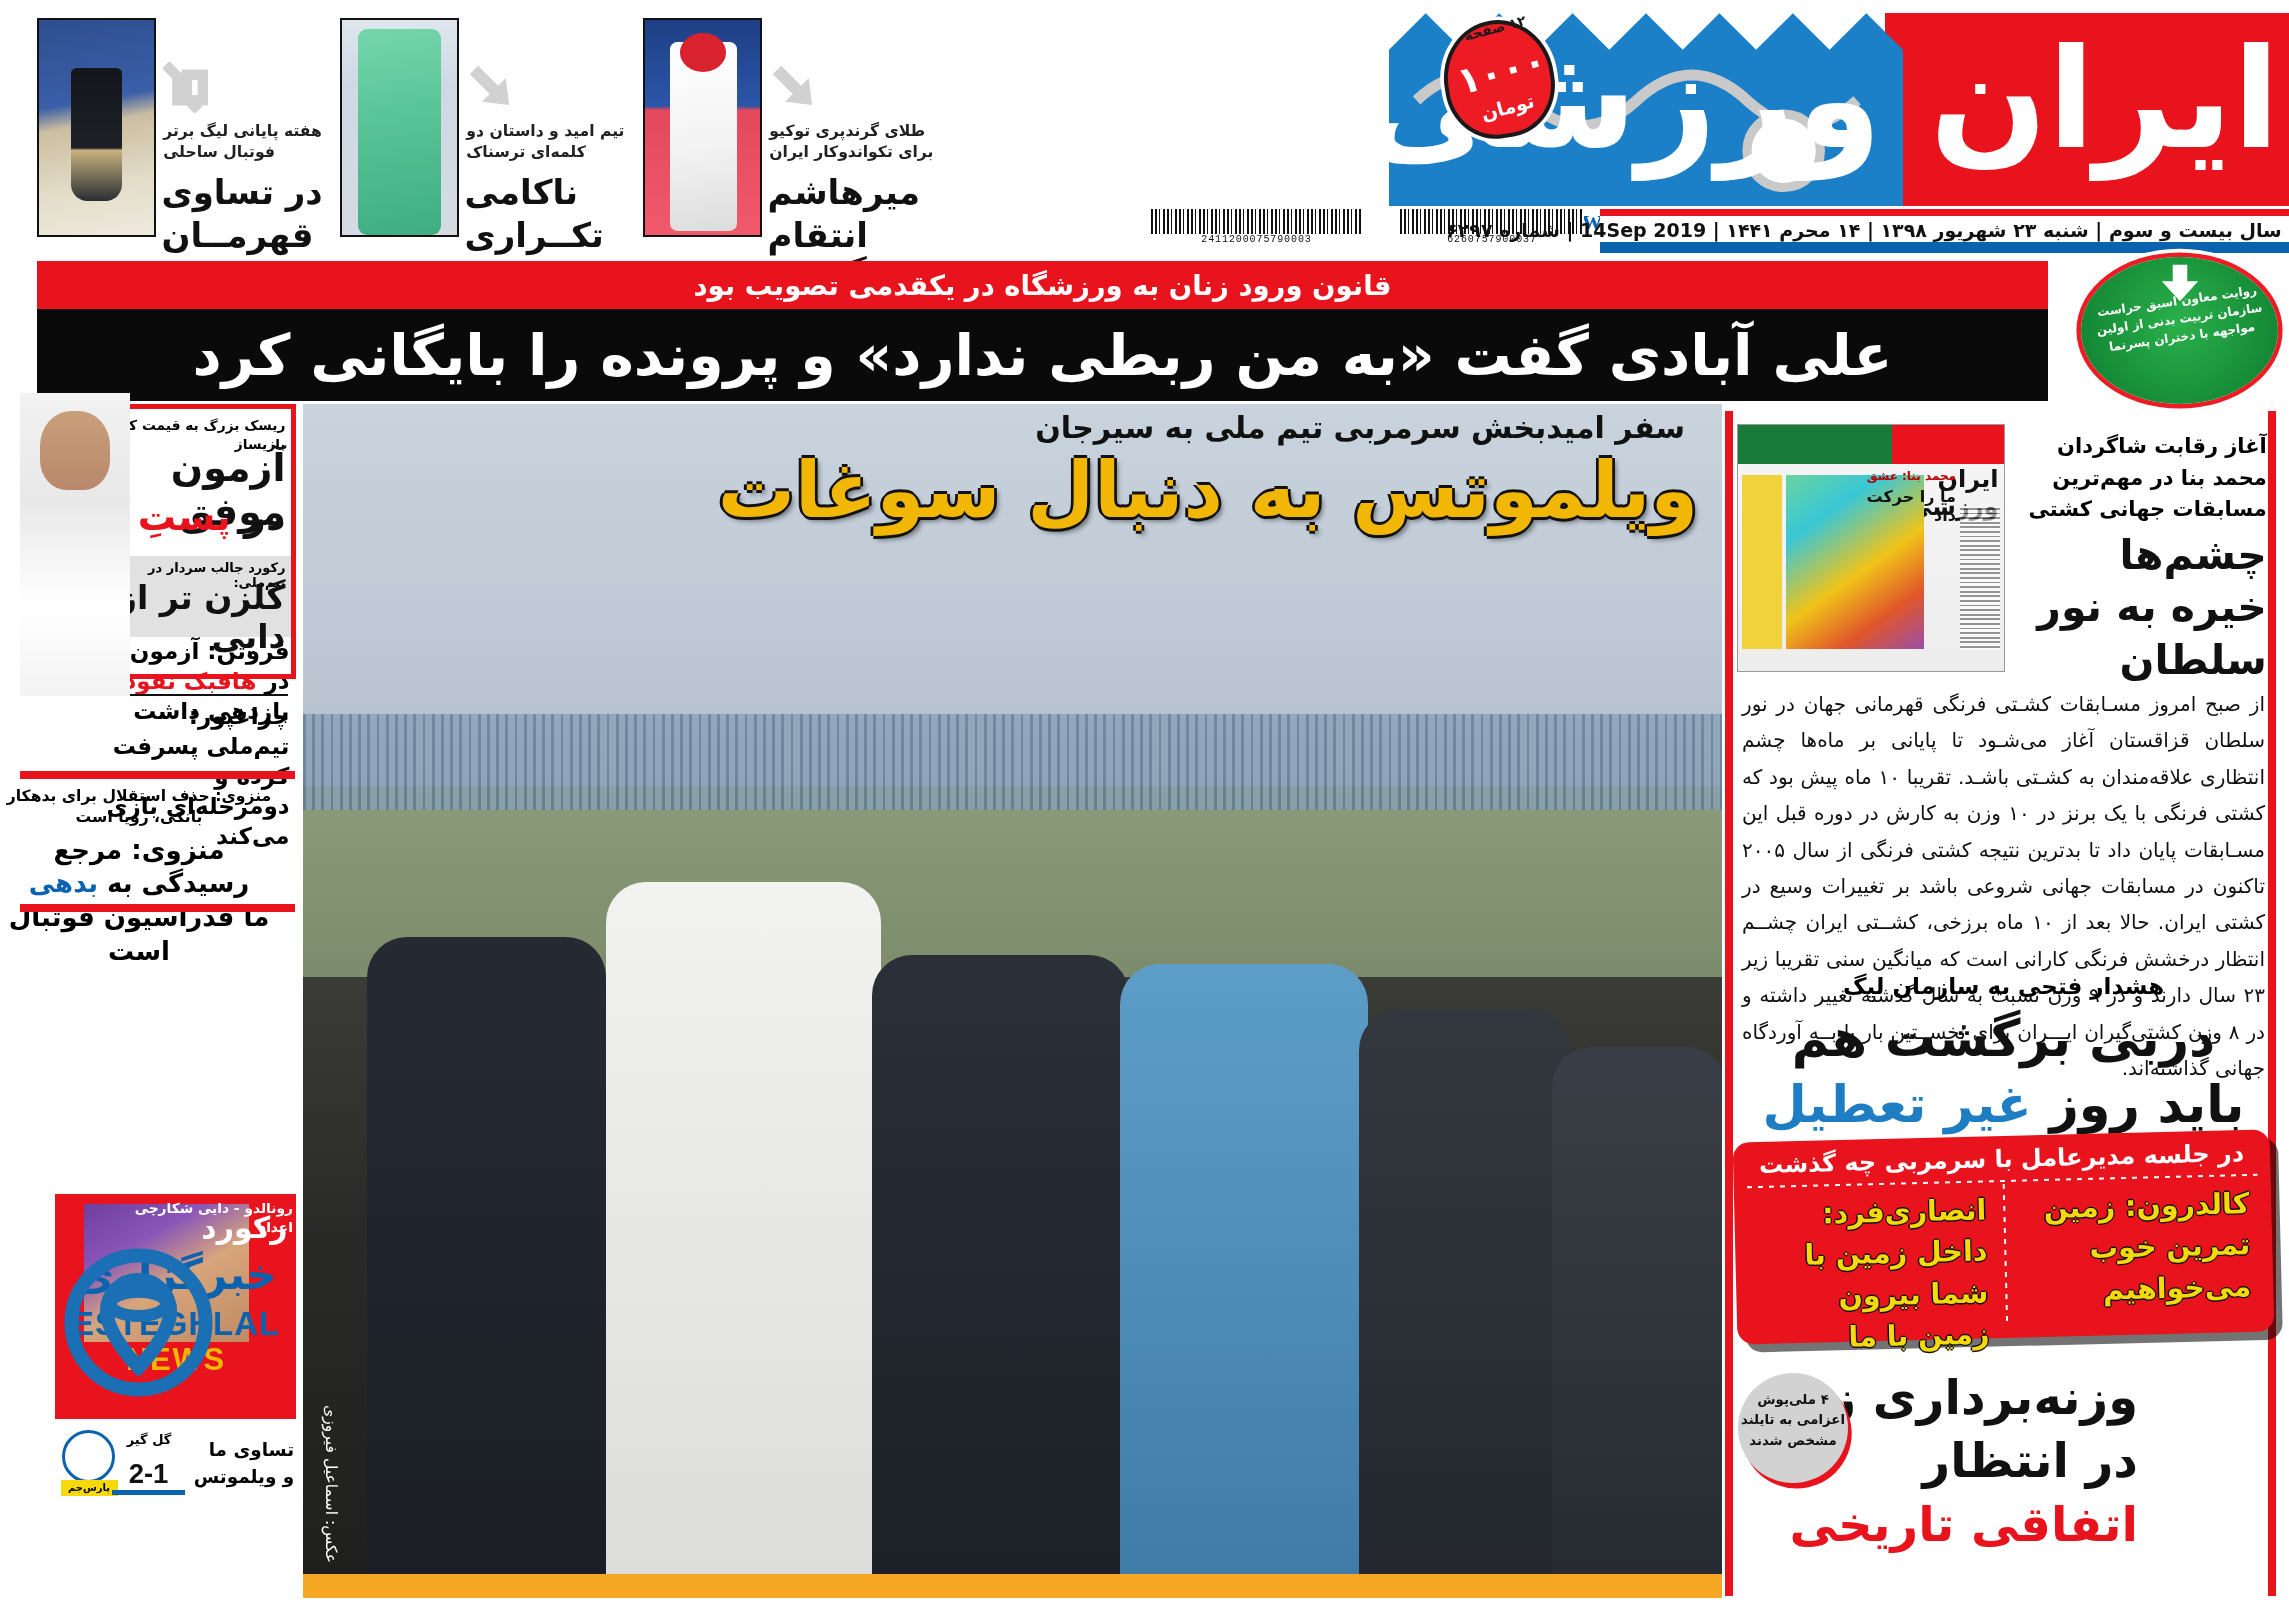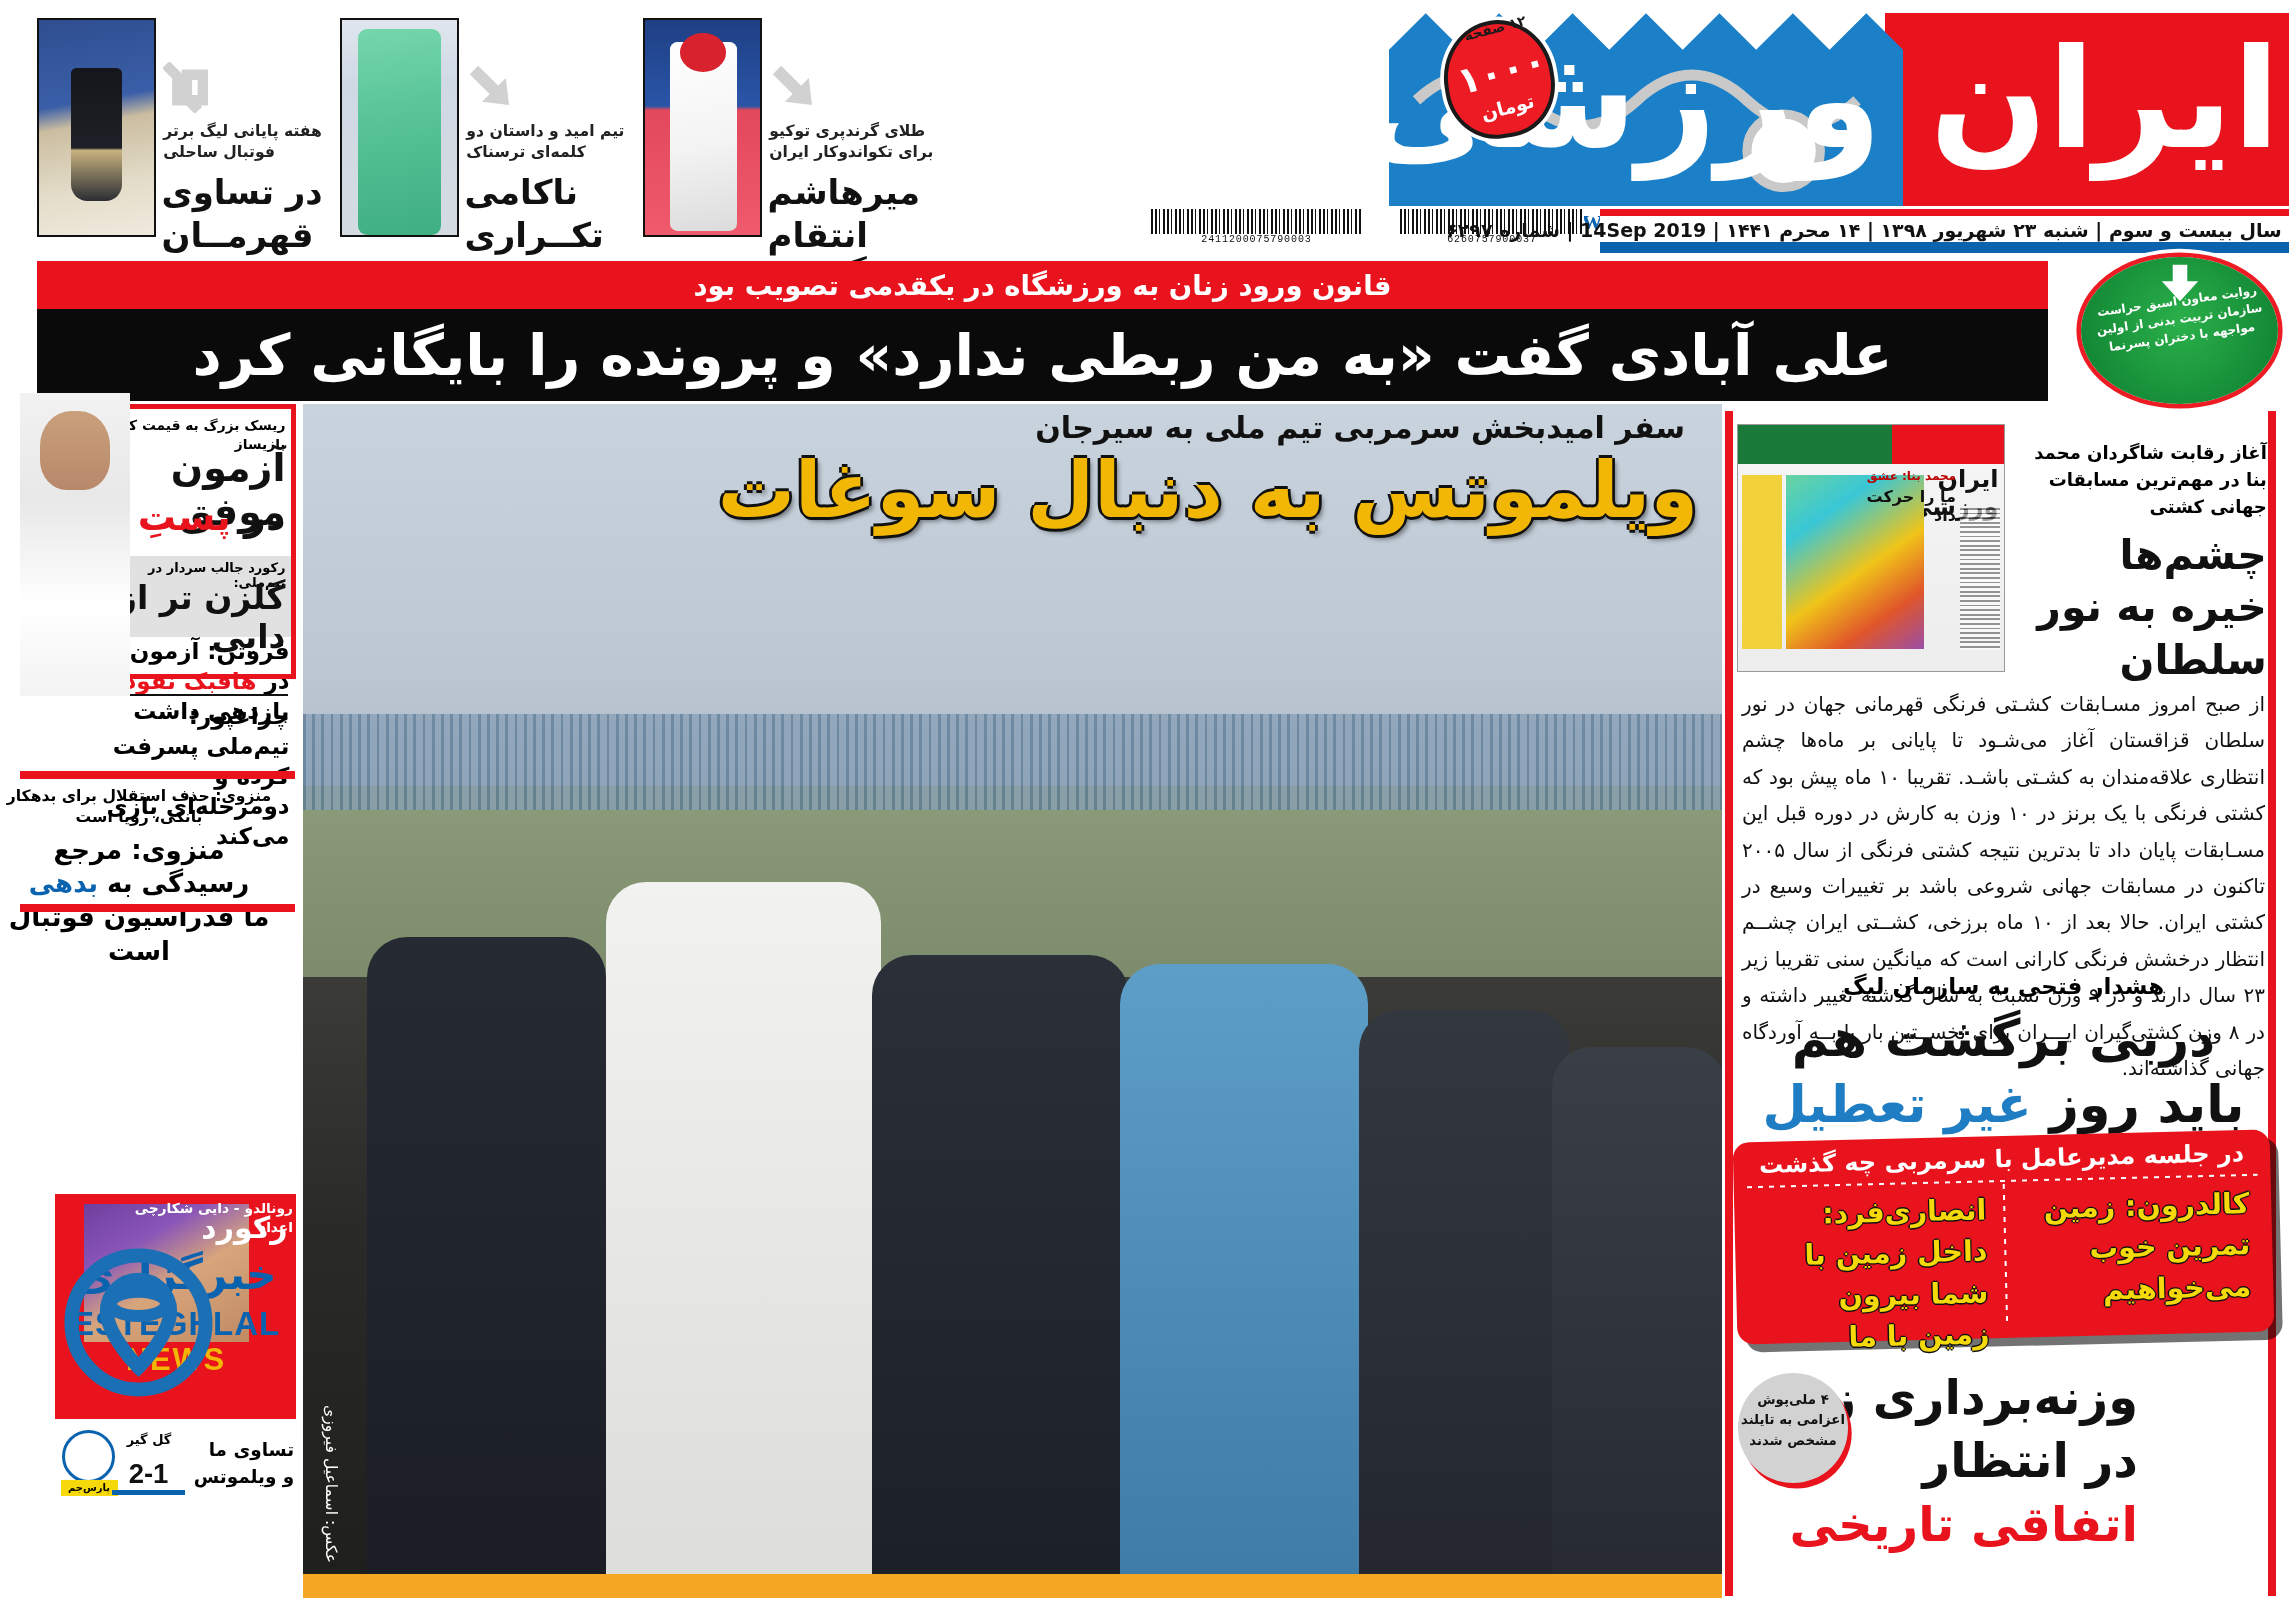--- a/index.html
+++ b/index.html
@@ -169,22 +169,22 @@
      background:linear-gradient(180deg,#f6f6f6 0%,#ededed 100%); overflow:hidden; }
   .rt-head{ position:absolute; left:0; top:0; width:100%; height:39px;
             background:linear-gradient(90deg,#1a7a3a 0 58%,#e8131d 58% 100%); }
   .rt-logo{ position:absolute; right:5.5px; top:40px; width:129px; text-align:right; font-size:24px;
             font-weight:700; color:#111; direction:rtl; }
   .rt-img{ position:absolute; left:48px; top:50px; width:138px; height:174px;
      background:linear-gradient(145deg,#6ad3a0 0%,#39c7d6 25%,#f0c419 55%,#e0562a 78%,#9b4ea8 100%); }
   .rt-side{ position:absolute; left:3.7px; top:50px; width:40px; height:174px; background:#f2d23a; }
   .rt-col{ position:absolute; right:3.7px; top:83px; width:40px; height:142px;
      background:repeating-linear-gradient(180deg,#555 0 1.8px,#fff 1.8px 4.6px); opacity:.6;}
-  .rc-kicker{ position:absolute; right:9.2px; top:20px; width:253px; text-align:right; font-size:18px;
-     font-weight:700; direction:rtl; line-height:1.5;margin-top:8px; }
+  .rc-kicker{ position:absolute; right:9.2px; top:20px; width:253px; text-align:right; font-size:21px;
+     font-weight:700; direction:rtl; line-height:1.5; }
   .rc-head{ position:absolute; right:9.2px; top:118px; width:253px; text-align:right; font-size:41px;
      font-weight:700; color:#111; direction:rtl; line-height:1.28; }
   .rc-body{ position:absolute; right:11px; top:275px; width:523px; text-align:justify; font-size:20px;
      line-height:1.82; direction:rtl; color:#111; }
 
   .rc-kicker2{ position:absolute; right:11px; top:562px; width:523px; text-align:center; font-size:23px;
      font-weight:700; direction:rtl; }
   .rc-head2{ position:absolute; right:11px; top:595px; width:523px; text-align:center; font-size:51px;
      font-weight:700; direction:rtl; line-height:1.3; color:#111; }
   .rc-head2 u{ text-decoration:none; color:#1f7dc4; }

